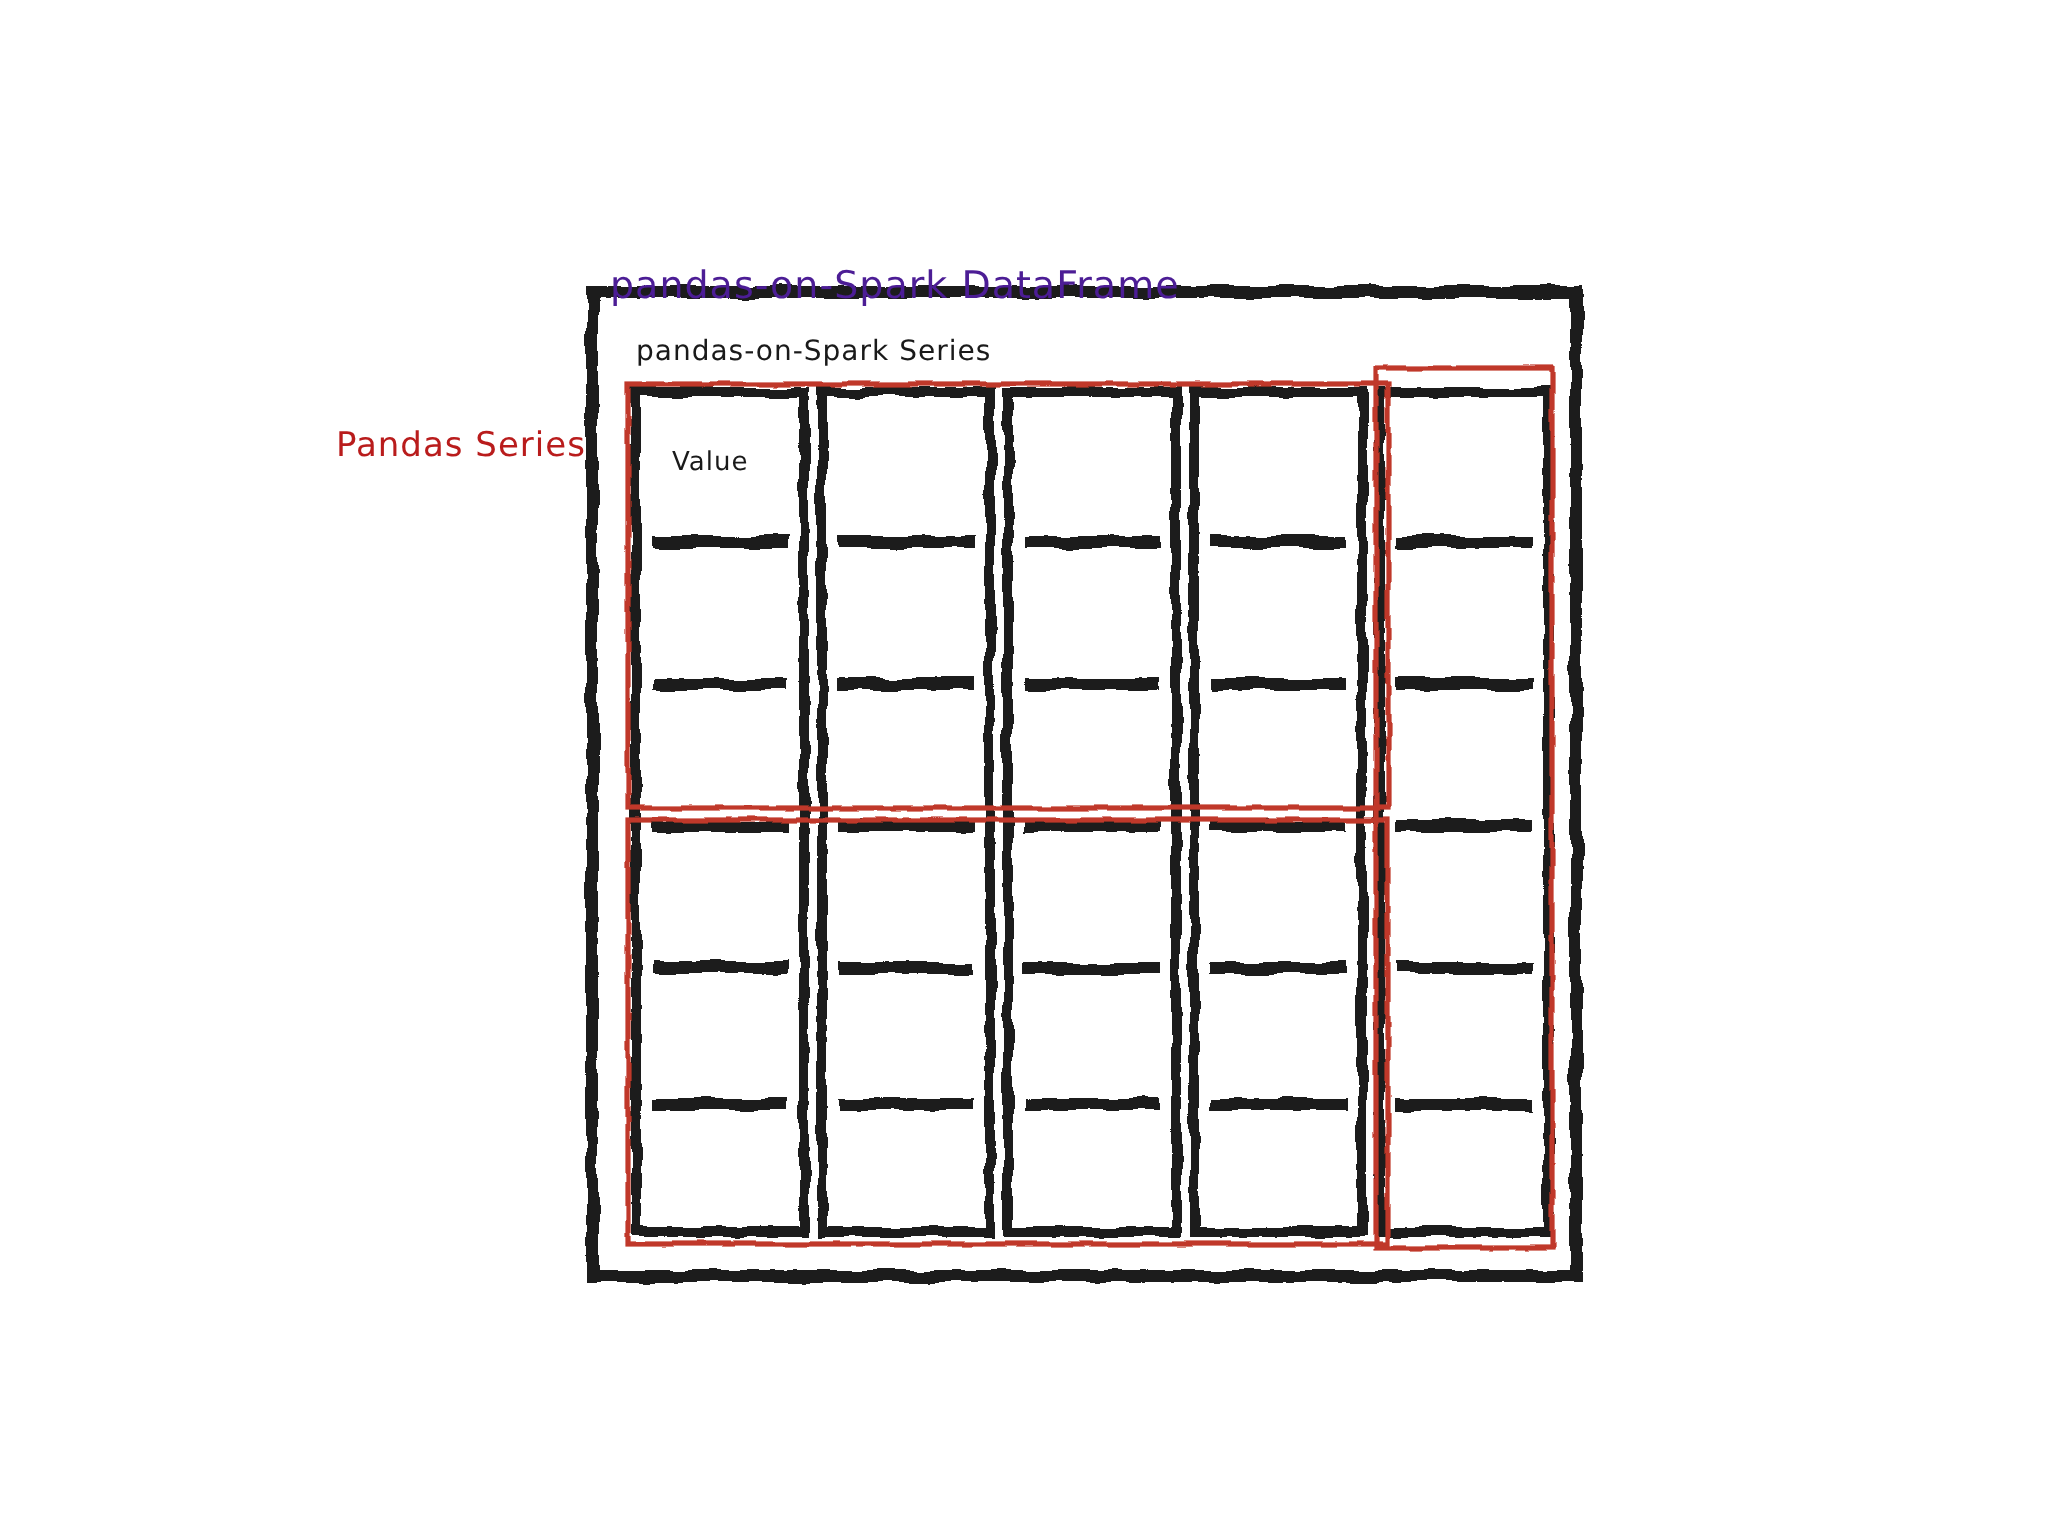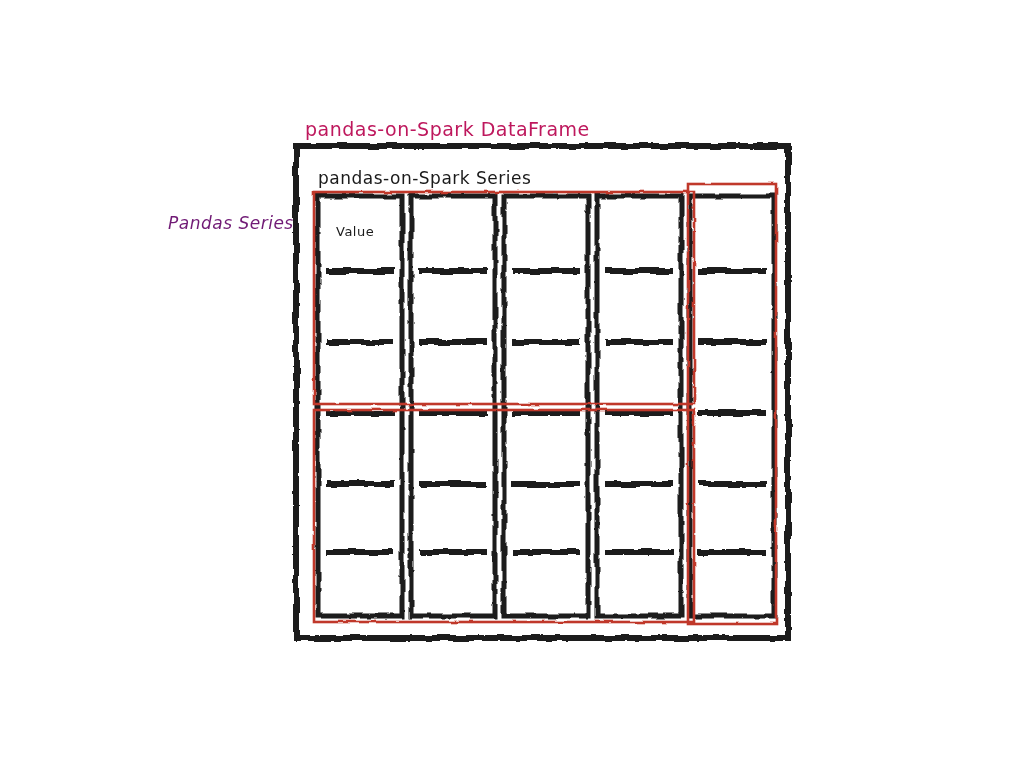--- a/index.html
+++ b/index.html
@@ -24,36 +24,35 @@
 
   .label {
     position: absolute;
     white-space: nowrap;
     font-family: "DejaVu Sans", sans-serif;
     letter-spacing: 0.5px;
   }
 
   #label-dataframe {
     left: 305px;
-    top: 118px;
+    top: 132px;
     font-size: 19px;
-    color: #be185d;
+    color: #4c1d95;
   }
   #label-series {
     left: 318px;
     top: 168px;
-    font-size: 17px;
+    font-size: 14px;
     color: #1a1a1a;
   }
   #label-pandas-series {
     left: 168px;
     top: 213px;
     font-size: 17px;
-    color: #701a75;
-    font-style: italic;
+    color: #b91c1c;
   }
   #label-value {
     left: 336px;
     top: 224px;
     font-size: 13px;
     color: #1a1a1a;
   }
 </style>
 </head>
 <body>

